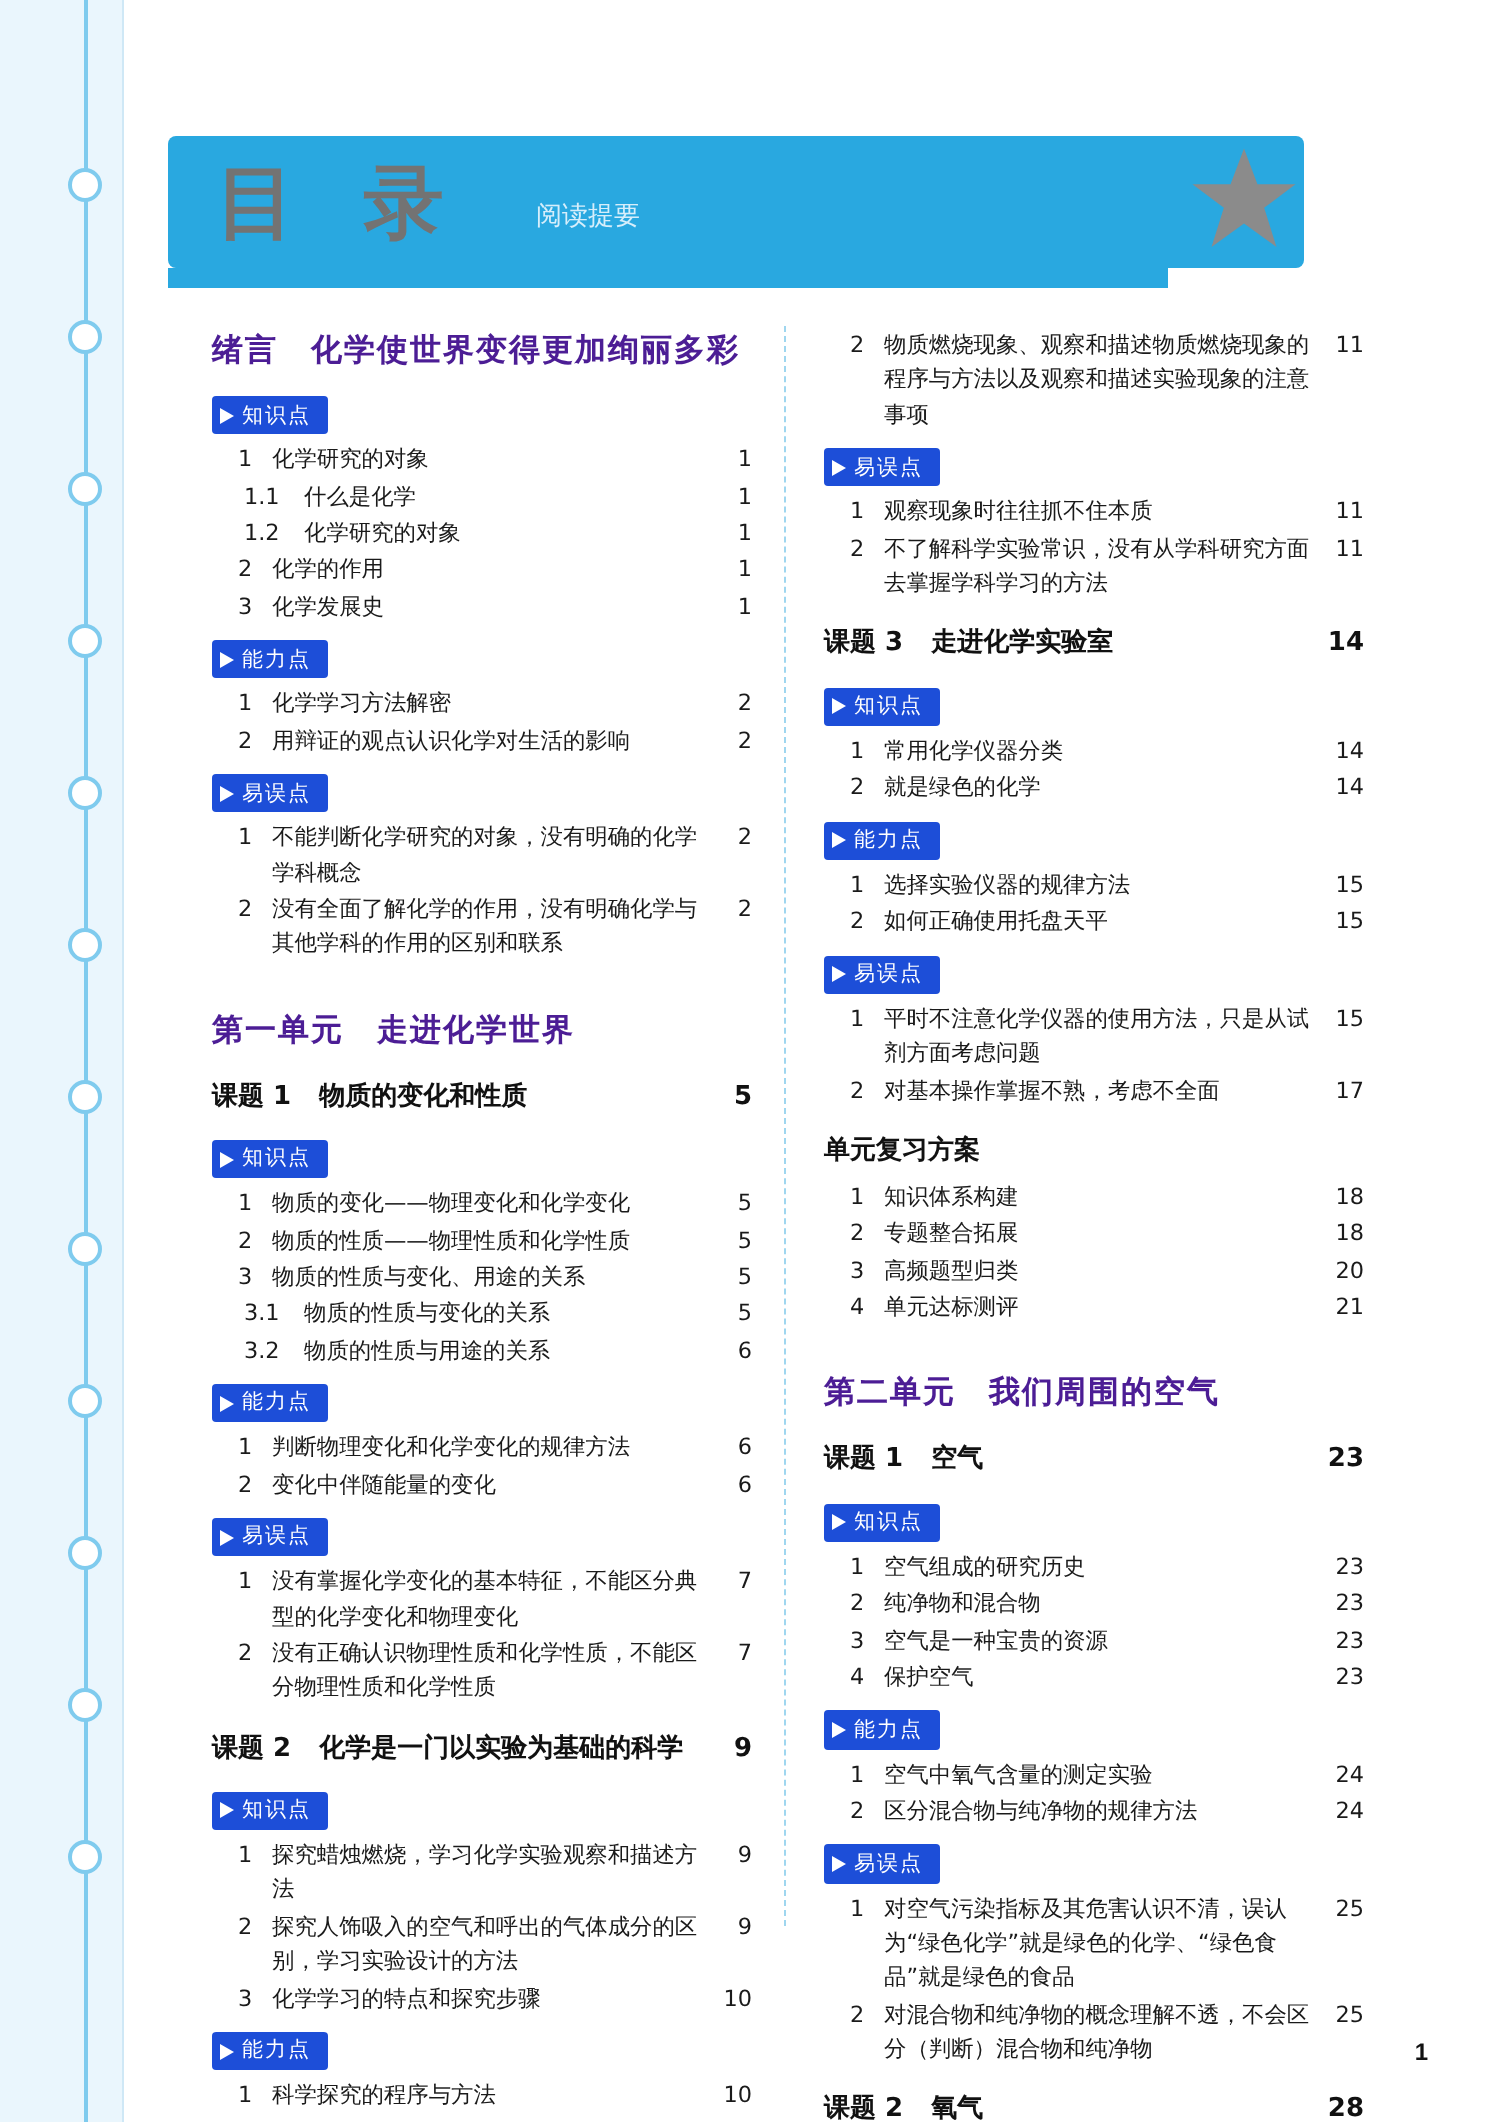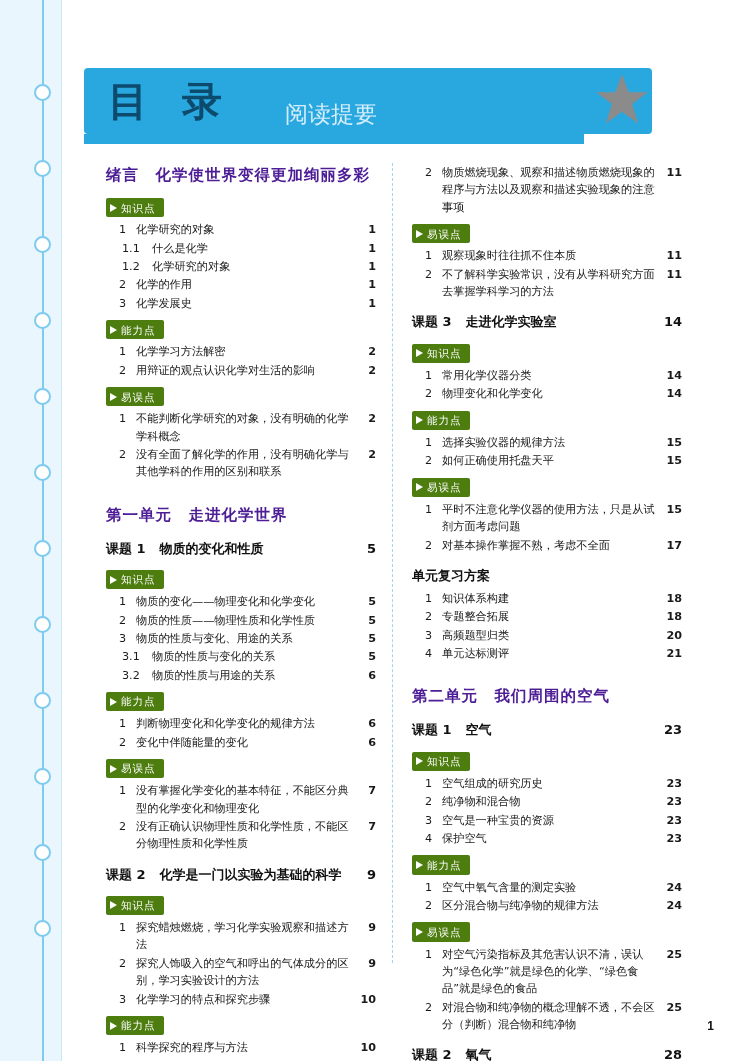--- a/index.html
+++ b/index.html
@@ -32,27 +32,27 @@
     position: absolute; left: 84px; top: 68px; width: 568px; height: 66px;
     background: #29a8e0;
     border-radius: 4px;
   }
   .banner-ribbon {
     position: absolute; left: 84px; top: 134px; width: 500px; height: 10px;
     background: #29a8e0;
   }
   .banner-title {
     position: absolute; left: 108px; top: 74px;
-    font-size: 40px; font-weight: bold; color: #0c4a6e;
+    font-size: 40px; font-weight: bold; color: #737373;
     letter-spacing: 10px;
     font-family: "DejaVu Sans", sans-serif;
   }
   .banner-sub {
-    position: absolute; left: 285px; top: 99px;
-    font-size: 23px; color: #d6eefb;
+    position: absolute; left: 268px; top: 99px;
+    font-size: 13px; color: #d6eefb;
     font-family: "DejaVu Sans", sans-serif;
   }
   .star {
     position: absolute; left: 594px; top: 72px;
     width: 56px; height: 56px;
     color: #8b8b8b;
   }
 
   
   .col {
@@ -79,40 +79,40 @@
     font-weight: bold; font-size: 13px; color: #111;
     margin: 12px 0 4px 0;
     display: flex; align-items: center;
   }
   .lesson .lbl { white-space: nowrap; }
   .lesson .nm  { margin-left: 14px; }
   .lesson .pg  { margin-left: auto; font-weight: bold; }
 
   .tag {
     display: inline-flex; align-items: center;
-    background: #4d7c0f; color: #fff;
+    background: #1d4ed8; color: #fff;
     font-size: 10.5px; padding: 1.5px 8px 1.5px 4px;
     border-radius: 2px; margin: 7px 0 3px 0;
     letter-spacing: 1px;
   }
   .tag .tri {
     width: 0; height: 0; margin-right: 4px;
     border-top: 4.5px solid transparent;
     border-bottom: 4.5px solid transparent;
     border-left: 7px solid #ffffff;
   }
 
   .row {
     display: flex; align-items: flex-start;
     margin: 1px 0;
   }
   .row .num { width: 17px; flex: none; text-align: left; }
   .row .num.sub { width: 30px; }
   .row .txt { flex: 1 1 auto; padding-right: 6px; }
-  .row .pg  { flex: none; width: 16px; text-align: right; font-weight: bold; }
+  .row .pg  { flex: none; width: 16px; text-align: right; }
   .row.indent { padding-left: 16px; }
   .row.indent2 { padding-left: 13px; }
 
   .pagenum {
     position: absolute; right: 36px; bottom: 28px;
     font-size: 12px; font-weight: bold; color: #111;
   }
 </style>
 </head>
 <body>
@@ -286,21 +286,21 @@
       <span class="pg">14</span>
     </div><div class="tag">
       <span class="tri"></span>
       <span>知识点</span>
     </div><div class="row indent2">
       <span class="num">1</span>
       <span class="txt">常用化学仪器分类</span>
       <span class="pg">14</span>
     </div><div class="row indent2">
       <span class="num">2</span>
-      <span class="txt">物理变化和化学变化</span>
+      <span class="txt">就是绿色的化学</span>
       <span class="pg">14</span>
     </div><div class="tag">
       <span class="tri"></span>
       <span>能力点</span>
     </div><div class="row indent2">
       <span class="num">1</span>
       <span class="txt">选择实验仪器的规律方法</span>
       <span class="pg">15</span>
     </div><div class="row indent2">
       <span class="num">2</span>

